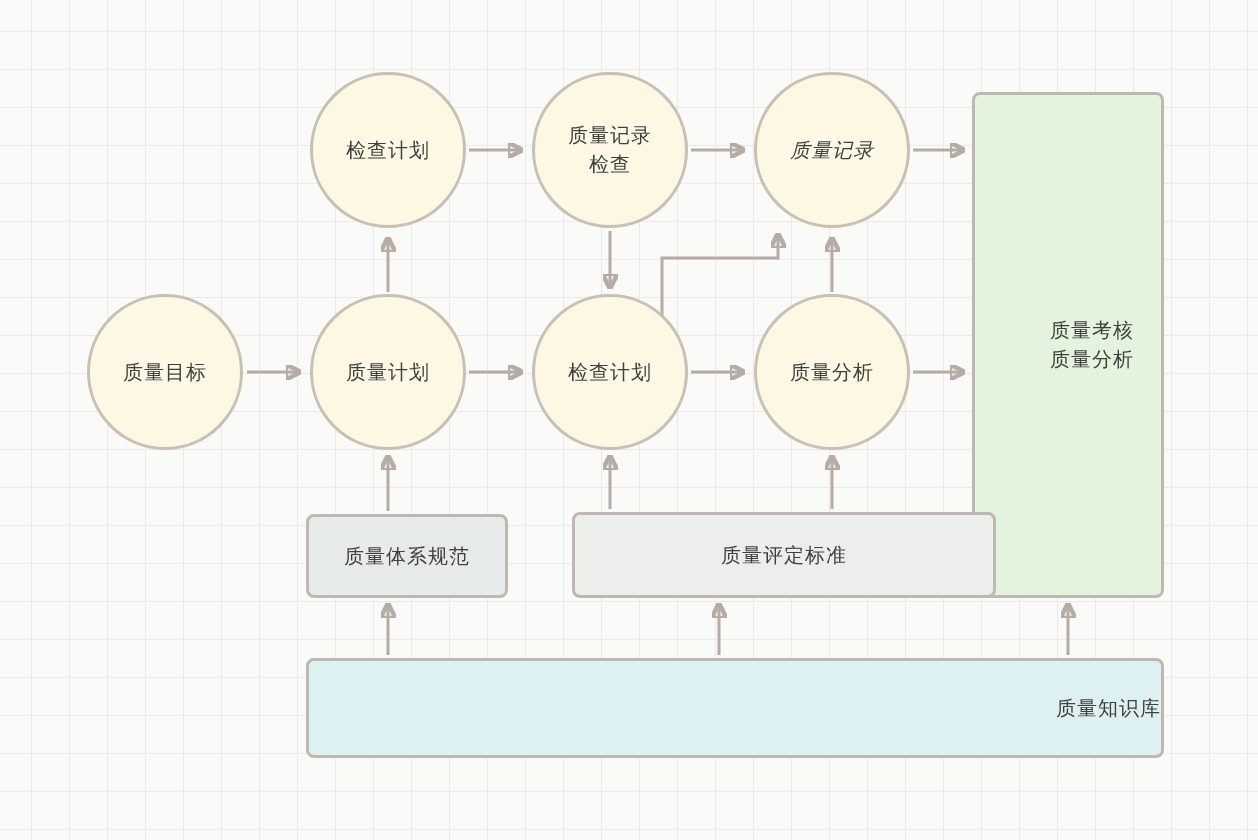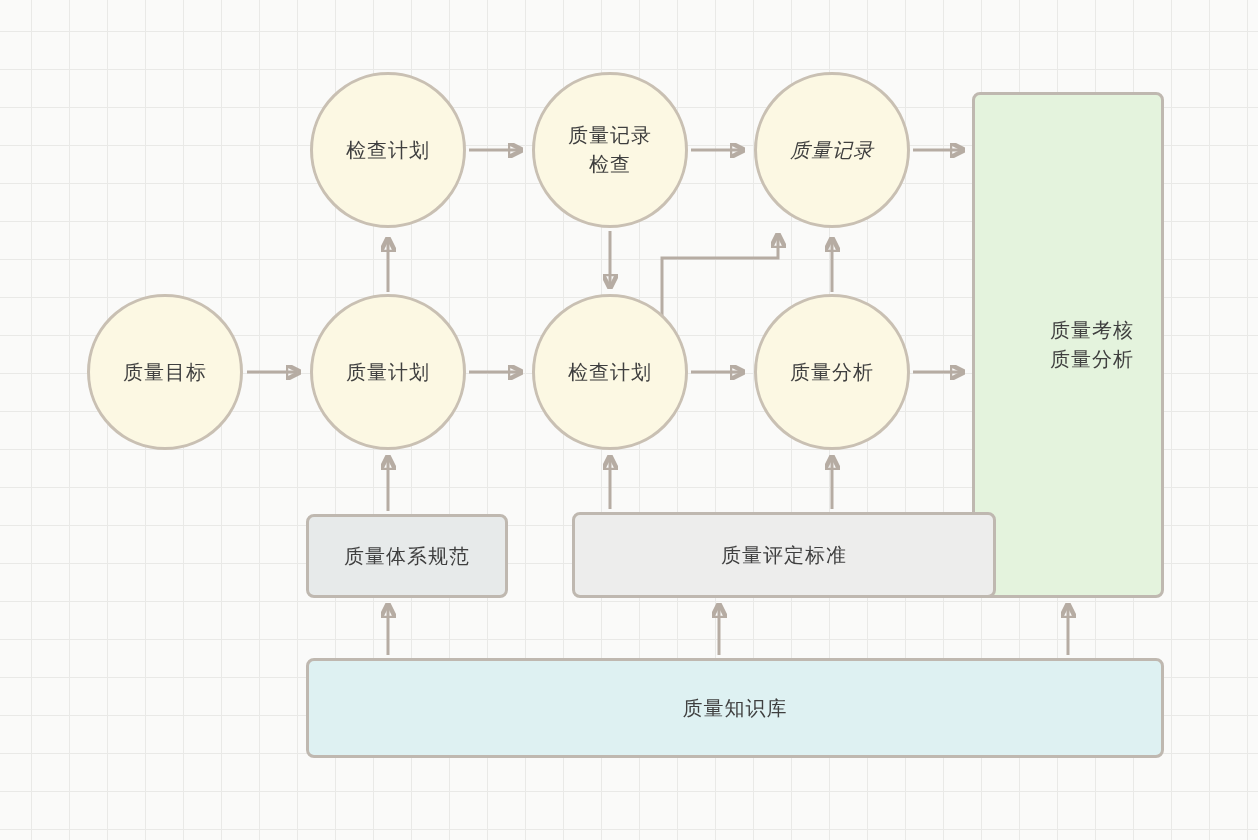--- a/index.html
+++ b/index.html
@@ -43,21 +43,21 @@
     background: var(--circle-fill, #fcf8e3);
     border: 3px solid var(--circle-border, #c9c0b3);
   }
   .rect {
     border-radius: 8px;
     border: 3px solid var(--rect-border, #bfb8b0);
   }
   .green { background: var(--green-fill, #e4f3dd); padding-left: 48px; }
   .gray-dark { background: var(--gray-dark-fill, #e7eaea); text-align: center; }
   .gray-light { background: var(--gray-light-fill, #ededec); }
-  .blue { background: var(--blue-fill, #def1f2); }
+  .blue { background: var(--blue-fill, #def1f2); justify-content: flex-end; }
 </style>
 </head>
 <body>
 
 <svg class="edges" viewBox="0 0 1258 840" xmlns="http://www.w3.org/2000/svg">
   <defs>
     <marker id="arrow" viewBox="0 0 10 10" refX="8" refY="5" markerWidth="5" markerHeight="5" orient="auto-start-reverse">
       <path d="M0,0 L10,5 L0,10 z" fill="var(--edge, #b6aca3)" stroke="none"></path>
     </marker>
   </defs>

